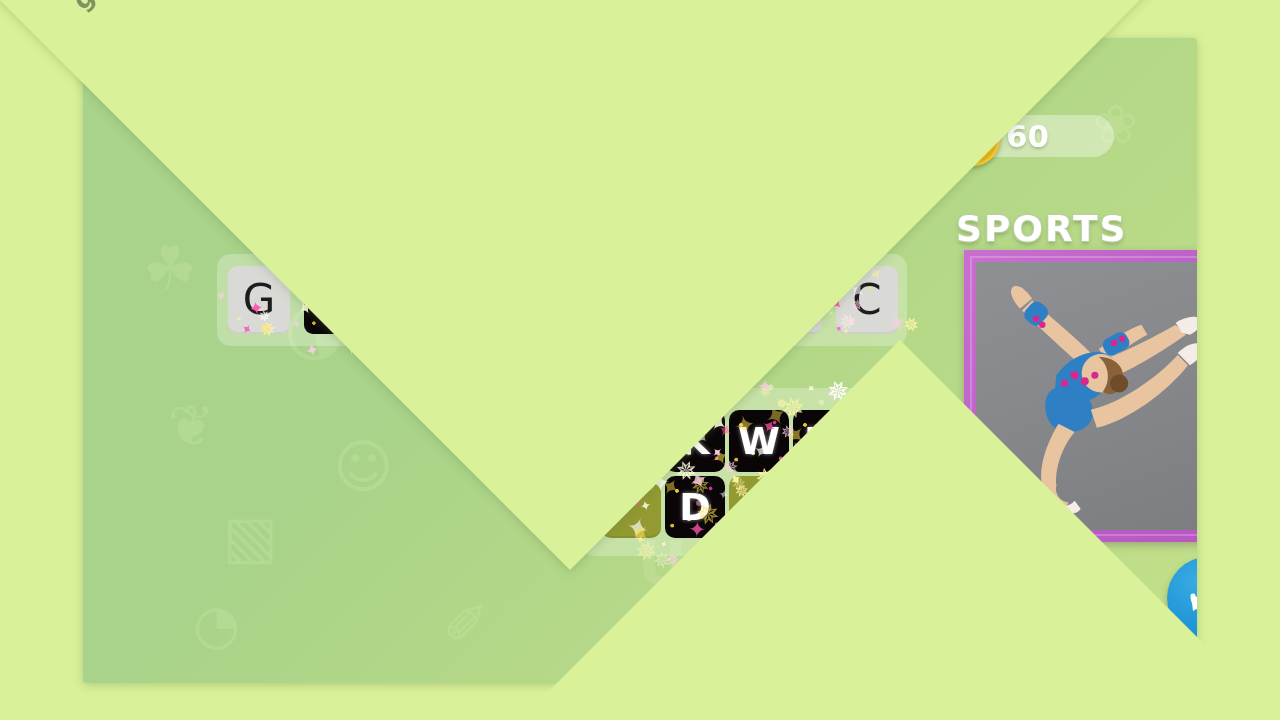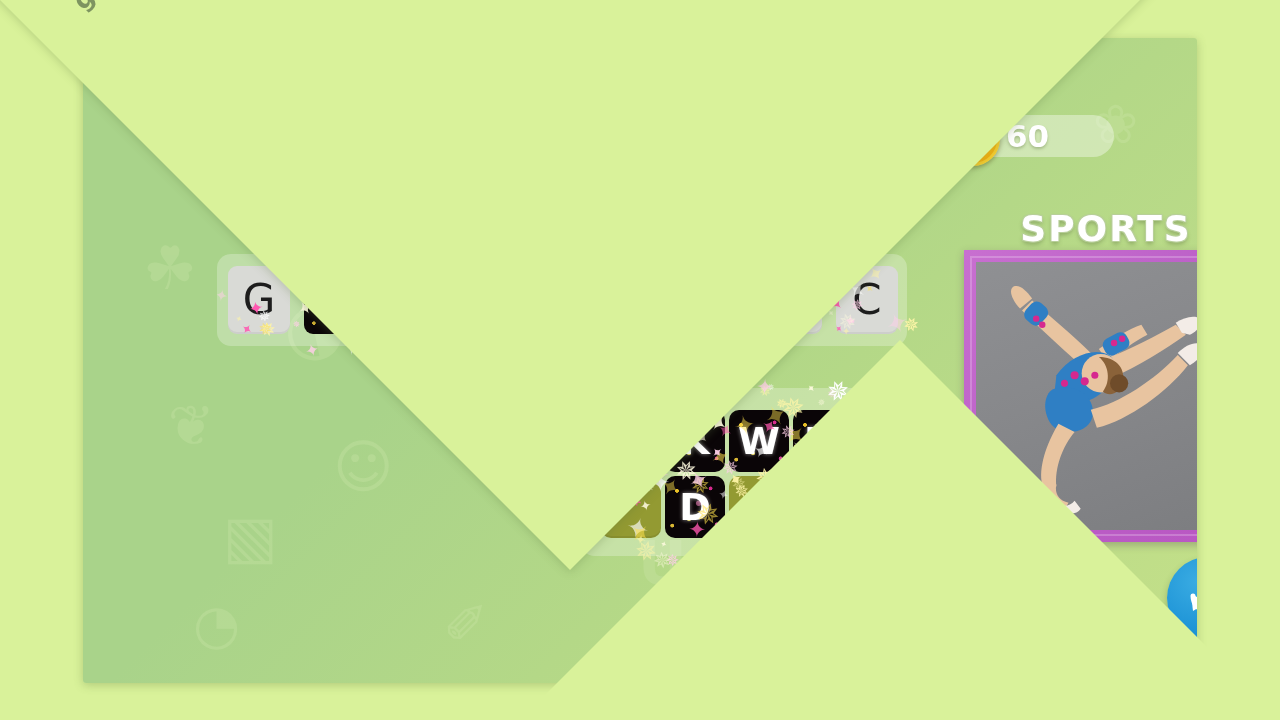--- a/index.html
+++ b/index.html
@@ -165,21 +165,21 @@
   #mode-label {
     color: #ffffff; font-size: 18px; font-weight: 700;
     letter-spacing: 1.2px;
     font-family: "DejaVu Sans", sans-serif;
     text-shadow: 0 1px 1px rgba(0,0,0,.25);
   }
 
   
   #category-title {
     position: absolute; left: 873px; top: 170px;
-    width: 300px; text-align: center;
+    width: 300px; 
     color: #ffffff;
     font-size: 36px; font-weight: 700; letter-spacing: 2px;
     font-family: "DejaVu Sans", sans-serif;
     text-shadow:
       -1px -1px 0 #b8cf9a, 1px -1px 0 #b8cf9a,
       -1px 1px 0 #b8cf9a, 1px 1px 0 #b8cf9a,
       0 3px 4px rgba(90,110,60,.45);
   }
 
   

